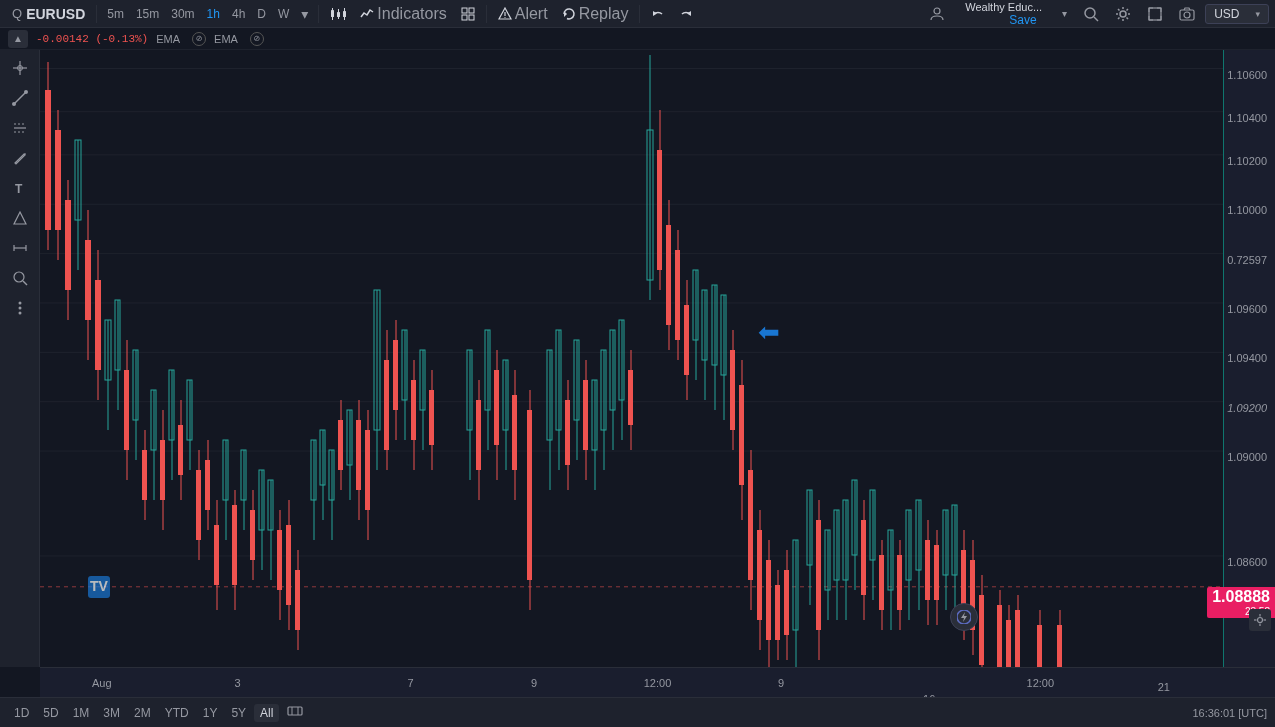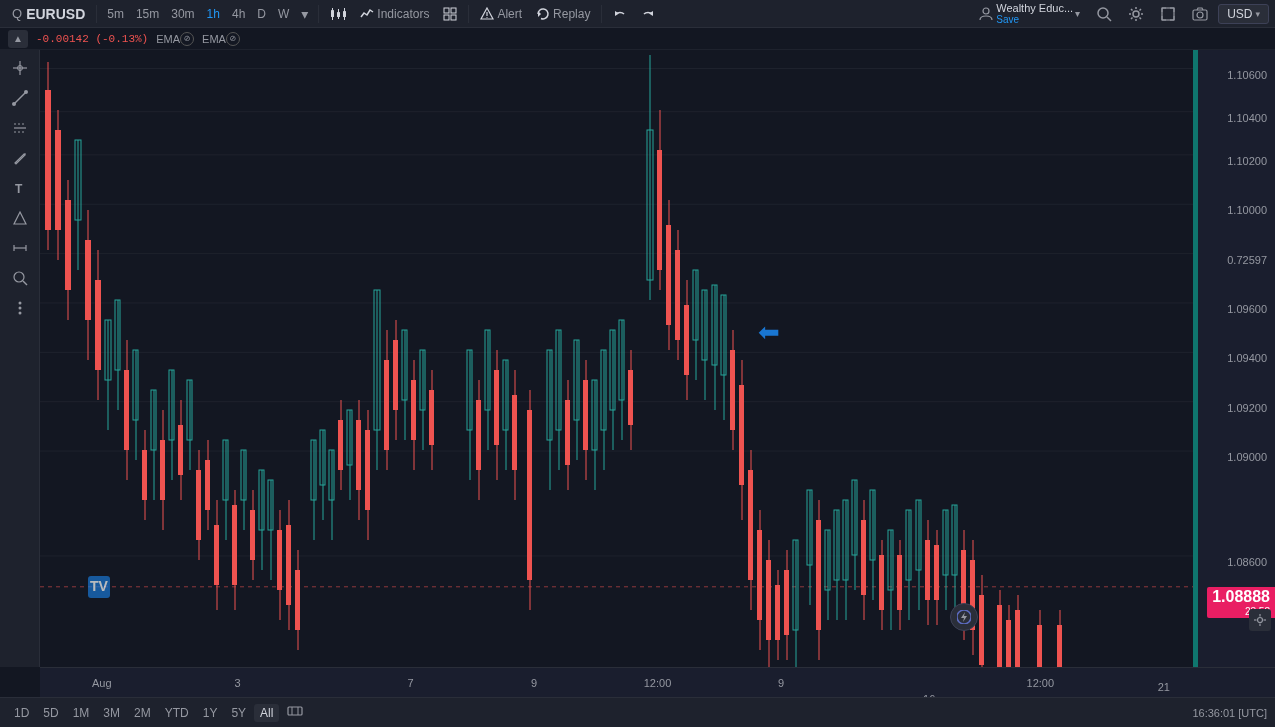--- a/index.html
+++ b/index.html
@@ -53,71 +53,71 @@
     }
     .timeframe-btn.active { color: #2196f3; }
     .toolbar-icon-btn {
       display: flex;
       align-items: center;
       gap: 3px;
       padding: 2px 6px;
       border-radius: 3px;
       cursor: pointer;
       color: #9598a1;
-      font-size: 12px;
+      font-size: 16px;
       border: none;
       background: transparent;
     }
     .toolbar-right {
       margin-left: auto;
       display: flex;
       align-items: center;
       gap: 4px;
     }
     .user-section {
       display: flex;
       align-items: center;
-      gap: 2px;
+      gap: 20px;
       padding: 2px 6px;
       cursor: pointer;
       border-radius: 3px;
       color: #d1d4dc;
     }
     .usd-badge {
       background: #2a2e39;
       border: 1px solid #3d4157;
       padding: 2px 8px;
       border-radius: 3px;
       font-size: 12px;
       color: #d1d4dc;
       cursor: pointer;
       display: flex;
       align-items: center;
-      gap: 3px;
+      gap: 16px;
     }
 
     
     #price-info {
       display: flex;
       align-items: center;
       padding: 2px 8px;
       gap: 8px;
       background: #131722;
       height: 22px;
       border-bottom: 1px solid #1e222d;
     }
     .price-change {
       font-size: 11px;
       color: #ef5350;
       font-family: Liberation Mono, monospace;
     }
     .ema-badge {
       display: flex;
       align-items: center;
-      gap: 0;
+      gap: 12px;
       font-size: 11px;
       color: #9598a1;
     }
     .ema-icon {
       width: 14px;
       height: 14px;
       border-radius: 50%;
       border: 1px solid #555;
       display: flex;
       align-items: center;
@@ -355,21 +355,21 @@
   </button>
 
   <div class="toolbar-right">
     <div class="user-section">
       <svg width="16" height="16" viewBox="0 0 16 16">
         <circle cx="8" cy="5" r="3" stroke="#9598a1" fill="none" stroke-width="1.2"></circle>
         <path d="M2 14 Q2 10 8 10 Q14 10 14 14" stroke="#9598a1" fill="none" stroke-width="1.2"></path>
       </svg>
       <div>
         <div style="font-size:11px;color:#d1d4dc;">Wealthy Educ...</div>
-        <div style="font-size:10px;color:#2196f3;">Save</div>
+        <div style="font-size:12px;color:#2196f3;margin-left:44px;">Save</div>
       </div>
       <span style="color:#9598a1;font-size:10px;">▾</span>
     </div>
 
     <button class="toolbar-icon-btn">
       <svg width="16" height="16" viewBox="0 0 16 16">
         <circle cx="7" cy="7" r="5" stroke="#9598a1" fill="none" stroke-width="1.5"></circle>
         <line x1="11" y1="11" x2="15" y2="15" stroke="#9598a1" stroke-width="1.5"></line>
       </svg>
     </button>
@@ -812,30 +812,30 @@
 
     <div class="lightning-btn" style="left: 910px;">
       <svg width="14" height="14" viewBox="0 0 14 14">
         <circle cx="7" cy="7" r="7" fill="#2a2e39" stroke="#5c6bc0" stroke-width="1.5"></circle>
         <polygon points="8,2 4,8 7,8 6,12 10,6 7,6" fill="#9598a1"></polygon>
       </svg>
     </div>
 
   </div>
 
-  <div id="price-axis" style="position:relative;width:82px;background:#1a1e2e;border-left:5px solid #0f766e;">
+  <div id="price-axis" style="position:relative;width:52px;background:#1a1e2e;border-left:1px solid #0f766e;">
 
     <span class="price-label" style="top:3%;">1.10600</span>
     <span class="price-label" style="top:10%;">1.10400</span>
     <span class="price-label" style="top:17%;">1.10200</span>
     <span class="price-label" style="top:25%;">1.10000</span>
     <span class="price-label" style="top:33%;">0.72597</span>
     <span class="price-label" style="top:41%;">1.09600</span>
     <span class="price-label" style="top:49%;">1.09400</span>
-    <span class="price-label" style="top:57%;">1.09200</span>
+    <span class="price-label" style="top:57%;font-style:italic;">1.09200</span>
     <span class="price-label" style="top:65%;">1.09000</span>
     <span class="price-label" style="top:82%;">1.08600</span>
 
     <div style="position:absolute; top:87%; right:0; background:#e91e63; padding:1px 5px; border-radius:2px 0 0 2px; min-width:55px; text-align:right;">
       <div style="font-size:16px;font-weight:700;color:white;">1.08888</div>
       <div style="font-size:10px;color:white;">23:58</div>
     </div>
 
     <div style="position:absolute; bottom:36px; right:4px; width:22px; height:22px; background:#2a2e39; border-radius:3px; display:flex; align-items:center; justify-content:center; cursor:pointer;">
       <svg width="14" height="14" viewBox="0 0 14 14">

